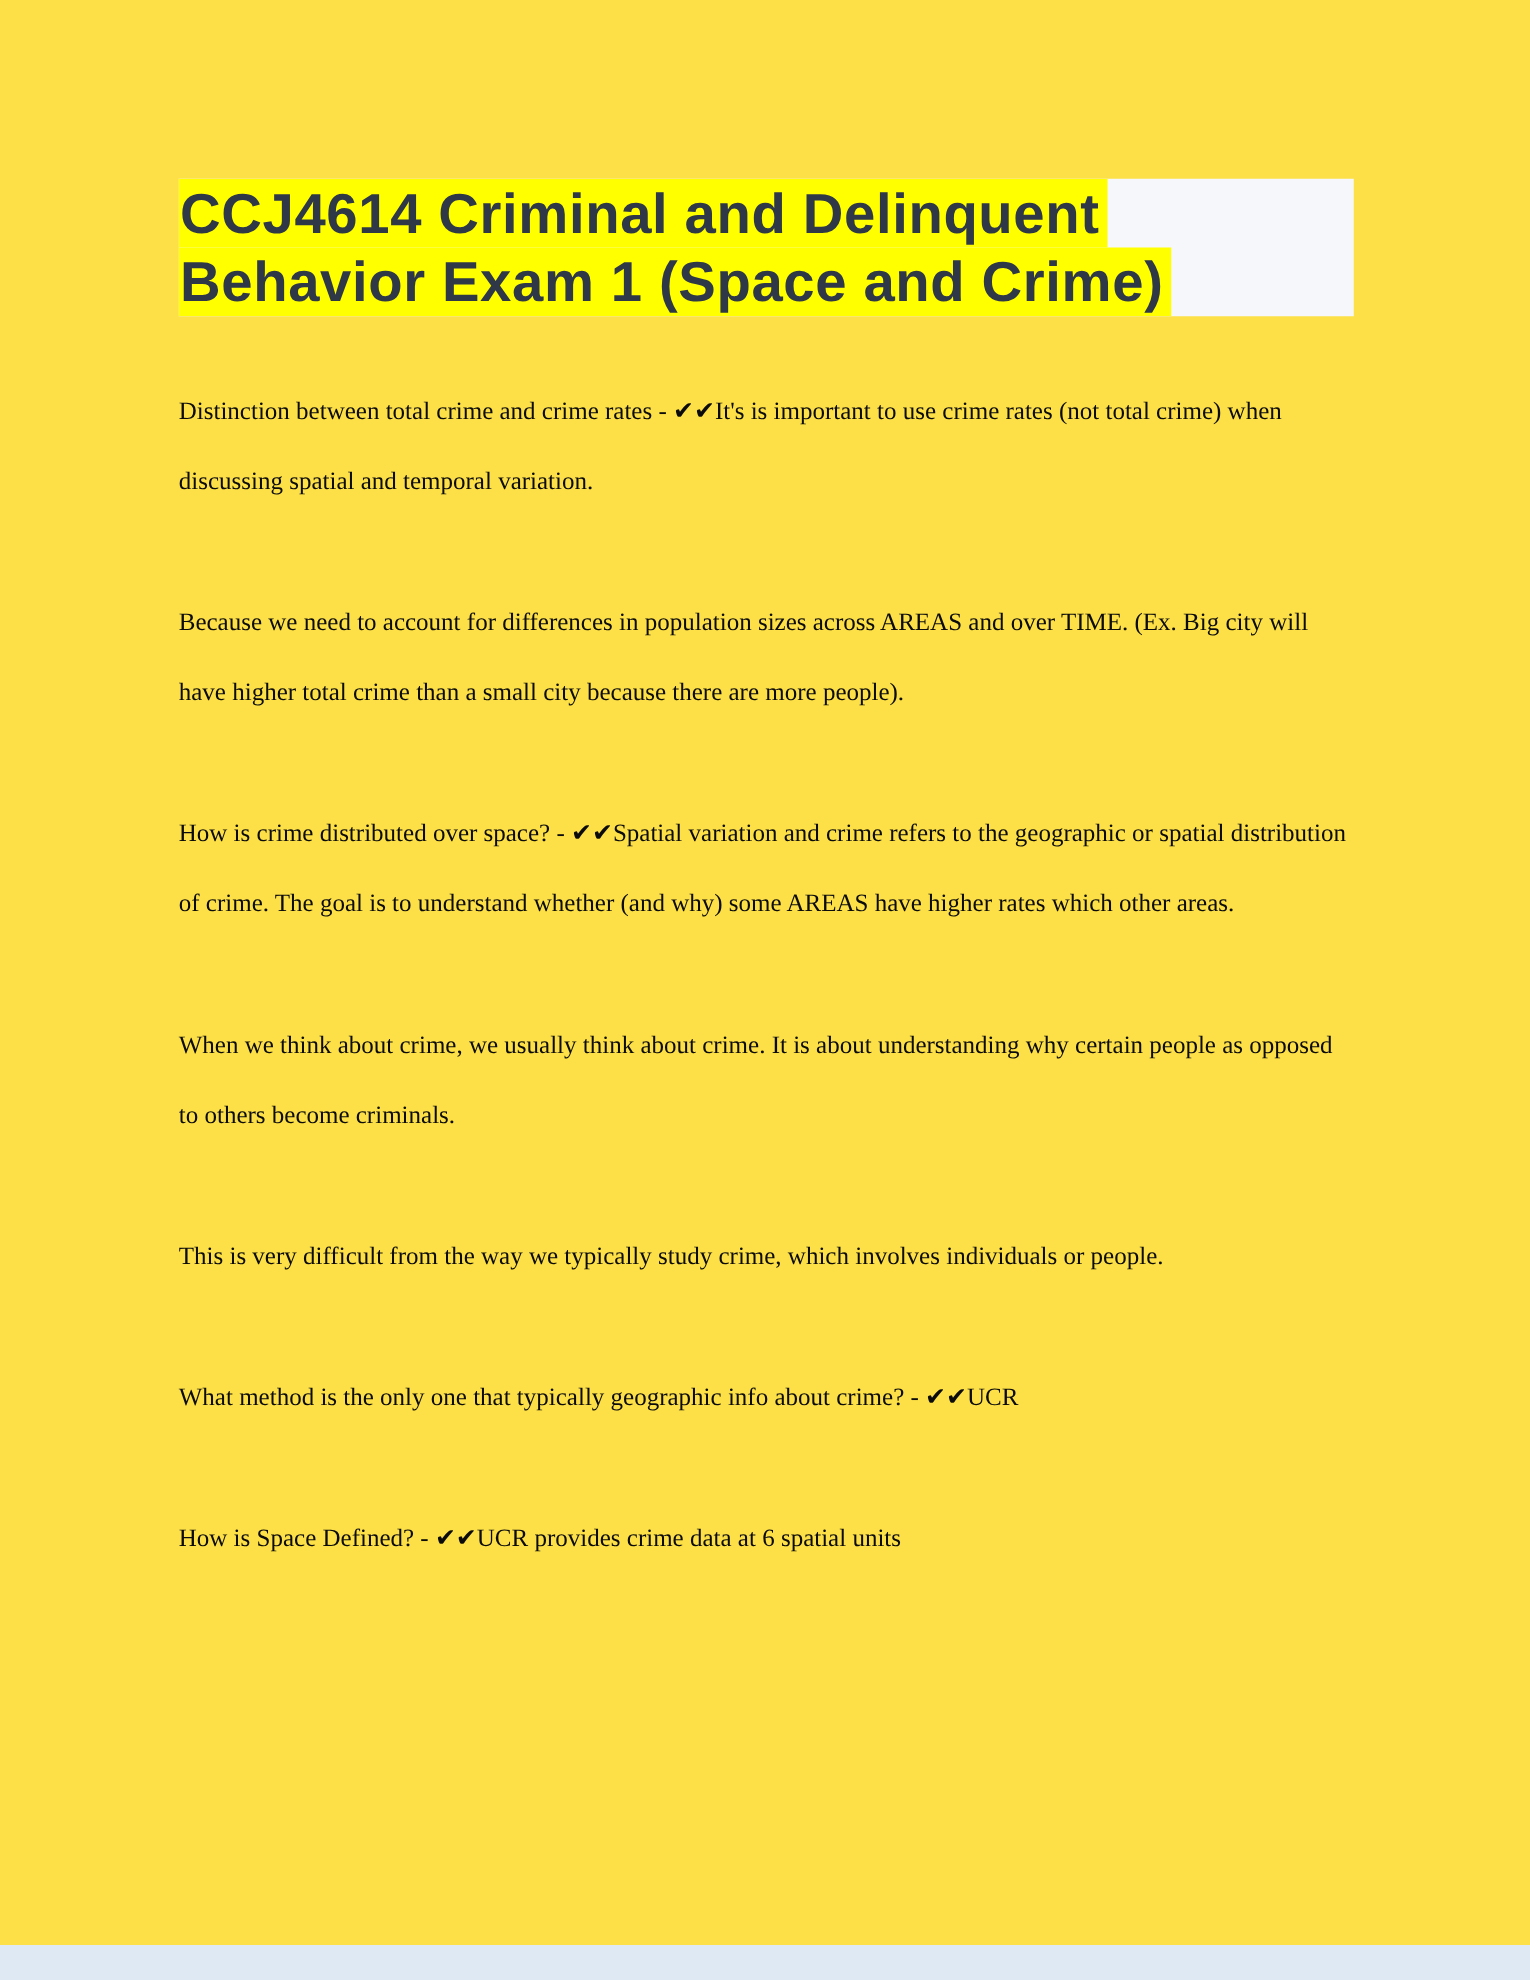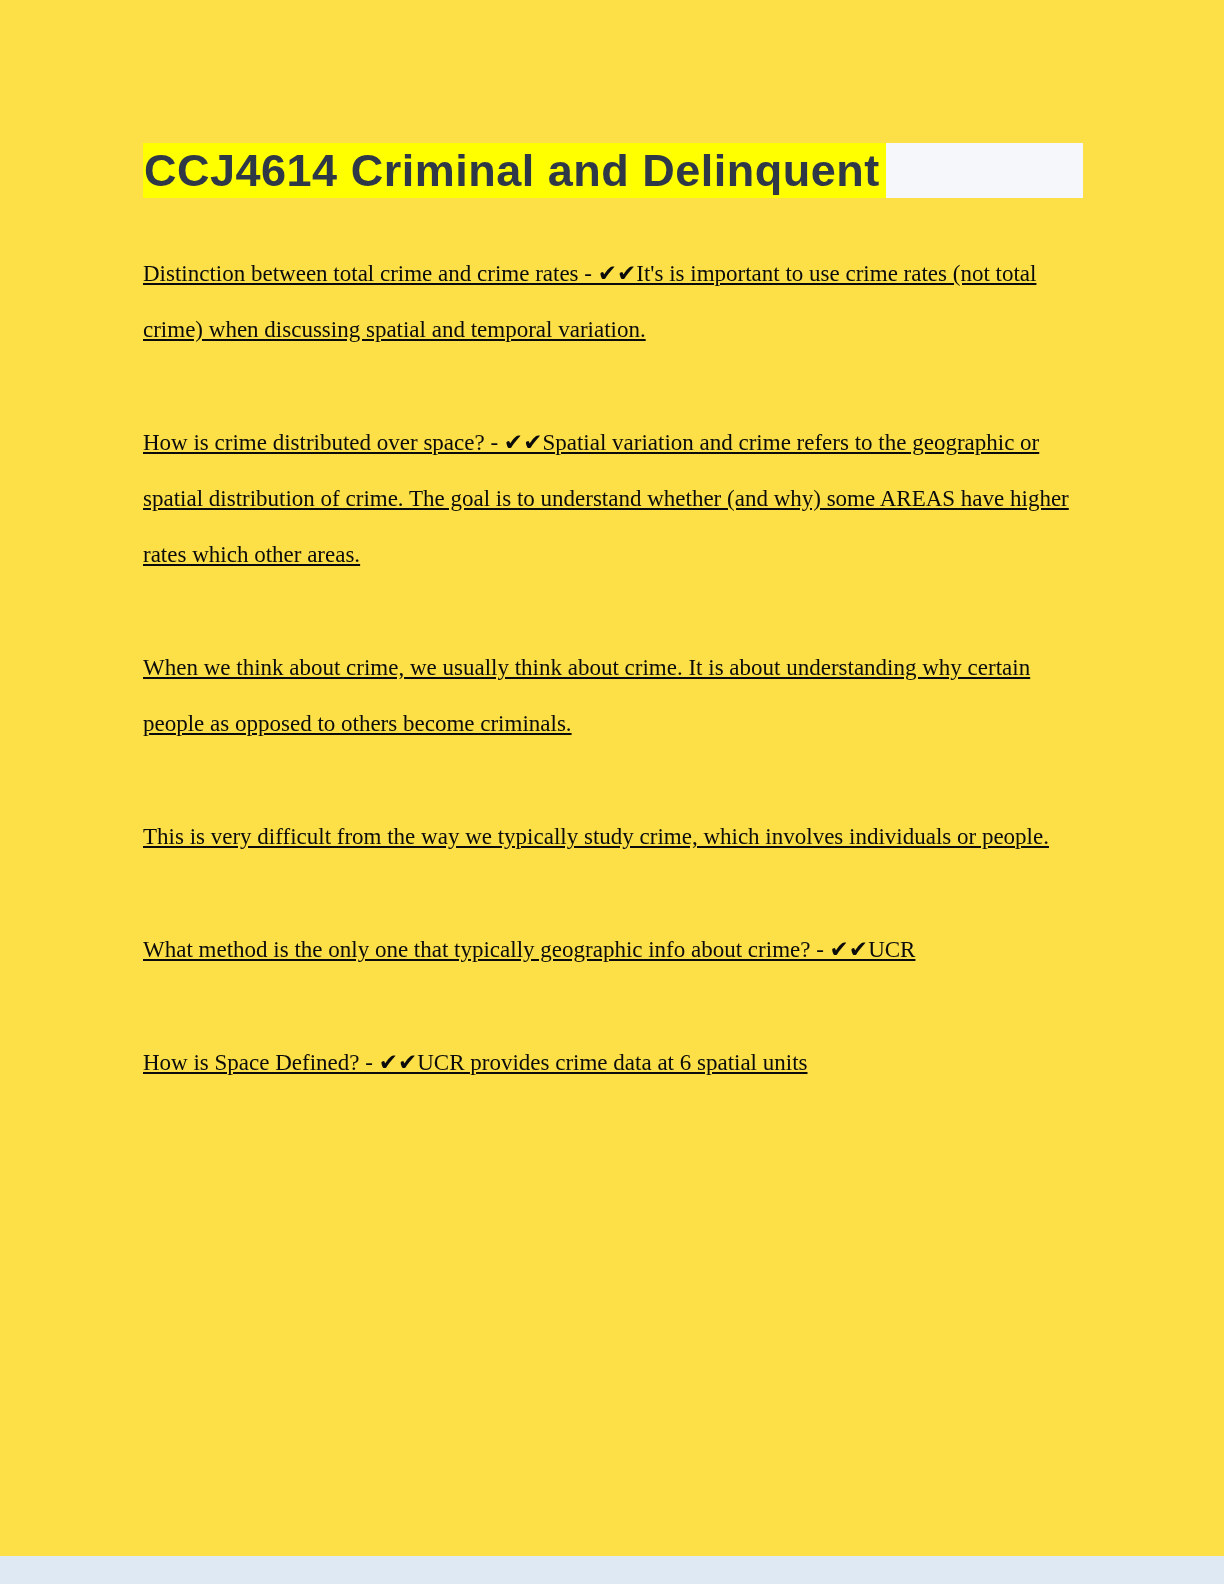--- a/index.html
+++ b/index.html
@@ -44,40 +44,41 @@
     clear: left;
     background: #ffff00;
     padding: 0 6px 0 1px;
   }
   .body-text {
     margin-top: 48px;
     width: 940px;
   }
   .body-text p {
     margin: 0 0 57px 0;
-    font-size: 23px;
+    font-size: 20px;
     line-height: 56px;
     color: #0b0b0b;
-    text-decoration: underline;
   }
 </style>
 </head>
 <body>
 
 <div class="page">
   <div class="content">
 
     <div class="title-panel">
       <h1 class="doc-title">
         <span class="hl">CCJ4614 Criminal and Delinquent</span>
+        <span class="hl">Behavior Exam 1 (Space and Crime)</span>
       </h1>
     </div>
 
     <div class="body-text">
       <p>Distinction between total crime and crime rates - ✔✔It's is important to use crime rates (not total crime) when discussing spatial and temporal variation.</p>
+      <p>Because we need to account for differences in population sizes across AREAS and over TIME. (Ex. Big city will have higher total crime than a small city because there are more people).</p>
       <p>How is crime distributed over space? - ✔✔Spatial variation and crime refers to the geographic or spatial distribution of crime. The goal is to understand whether (and why) some AREAS have higher rates which other areas.</p>
       <p>When we think about crime, we usually think about crime. It is about understanding why certain people as opposed to others become criminals.</p>
       <p>This is very difficult from the way we typically study crime, which involves individuals or people.</p>
       <p>What method is the only one that typically geographic info about crime? - ✔✔UCR</p>
       <p>How is Space Defined? - ✔✔UCR provides crime data at 6 spatial units</p>
     </div>
 
   </div>
 </div>
 

